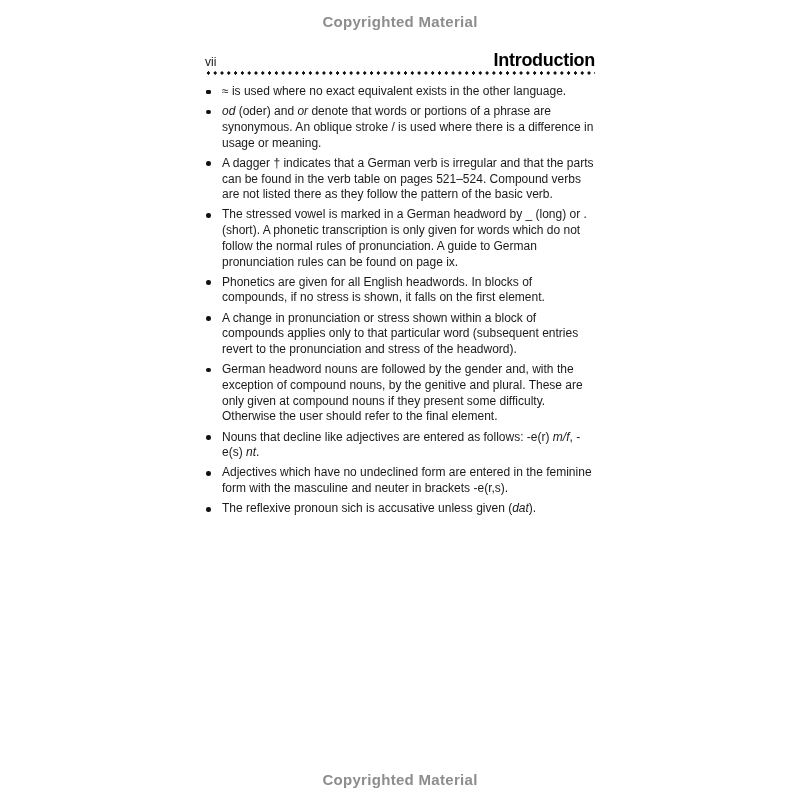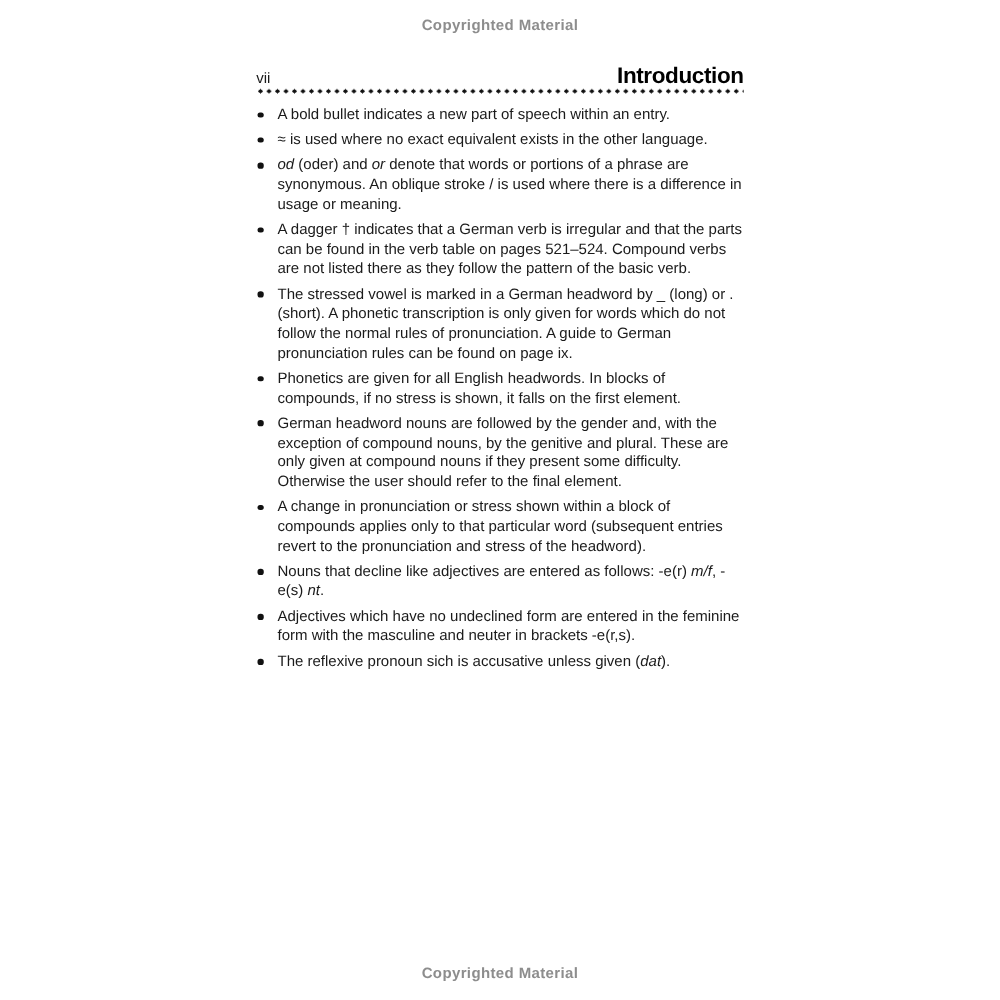--- a/index.html
+++ b/index.html
@@ -14,21 +14,21 @@
     width:800px;height:800px;
     background:#ffffff;
     font-family:"Liberation Sans", sans-serif;
     position:relative;
     overflow:hidden;
   }
   .watermark{
     position:absolute;
     left:0;width:800px;
     text-align:center;
-    font-size:12px;
+    font-size:15px;
     font-weight:bold;
     letter-spacing:0.3px;
     color:var(--watermark);
   }
   .watermark.top{top:13px;}
   .watermark.bottom{top:771px;}
   .content{
     position:absolute;
     left:205px;
     top:51px;
@@ -90,27 +90,27 @@
 
 <div class="watermark top">Copyrighted Material</div>
 
 <div class="content">
   <div class="header-row">
     <span class="page-num">vii</span>
     <span class="page-title">Introduction</span>
   </div>
   <div class="dotted-rule"></div>
   <ul class="bullet-list">
-      <li class="bullet-item"><span class="bullet-marker"></span><span class="bullet-text"><span>A bold bullet indicates a new part of speech within an entry.</span></span></li>
+      <li class="bullet-item"><span class="bullet-marker"></span></li>
       <li class="bullet-item"><span class="bullet-marker"></span><span class="bullet-text"><span>≈ is used where no exact equivalent exists in the other language.</span></span></li>
       <li class="bullet-item"><span class="bullet-marker"></span><span class="bullet-text"><span class="it">od</span><span> (oder) and </span><span class="it">or</span><span> denote that words or portions of a phrase are synonymous. An oblique stroke / is used where there is a difference in usage or meaning.</span></span></li>
       <li class="bullet-item"><span class="bullet-marker"></span><span class="bullet-text"><span>A dagger † indicates that a German verb is irregular and that the parts can be found in the verb table on pages 521–524. Compound verbs are not listed there as they follow the pattern of the basic verb.</span></span></li>
       <li class="bullet-item"><span class="bullet-marker"></span><span class="bullet-text"><span>The stressed vowel is marked in a German headword by _ (long) or . (short). A phonetic transcription is only given for words which do not follow the normal rules of pronunciation. A guide to German pronunciation rules can be found on page ix.</span></span></li>
       <li class="bullet-item"><span class="bullet-marker"></span><span class="bullet-text"><span>Phonetics are given for all English headwords. In blocks of compounds, if no stress is shown, it falls on the first element.</span></span></li>
+      <li class="bullet-item"><span class="bullet-marker"></span><span class="bullet-text"><span>A change in pronunciation or stress shown within a block of compounds applies only to that particular word (subsequent entries revert to the pronunciation and stress of the headword).</span></span></li>
       <li class="bullet-item"><span class="bullet-marker"></span><span class="bullet-text"><span>German headword nouns are followed by the gender and, with the exception of compound nouns, by the genitive and plural. These are only given at compound nouns if they present some difficulty. Otherwise the user should refer to the final element.</span></span></li>
-      <li class="bullet-item"><span class="bullet-marker"></span><span class="bullet-text"><span>A change in pronunciation or stress shown within a block of compounds applies only to that particular word (subsequent entries revert to the pronunciation and stress of the headword).</span></span></li>
       <li class="bullet-item"><span class="bullet-marker"></span><span class="bullet-text"><span>Nouns that decline like adjectives are entered as follows: </span><span class="bd">-e(r)</span><span> </span><span class="it">m/f</span><span>, </span><span class="bd">-e(s)</span><span> </span><span class="it">nt</span><span>.</span></span></li>
       <li class="bullet-item"><span class="bullet-marker"></span><span class="bullet-text"><span>Adjectives which have no undeclined form are entered in the feminine form with the masculine and neuter in brackets </span><span class="bd">-e(r,s)</span><span>.</span></span></li>
       <li class="bullet-item"><span class="bullet-marker"></span><span class="bullet-text"><span>The reflexive pronoun sich is accusative unless given (</span><span class="it">dat</span><span>).</span></span></li>
     </ul>
 </div>
 
 <div class="watermark bottom">Copyrighted Material</div>
 
 </body></html>

